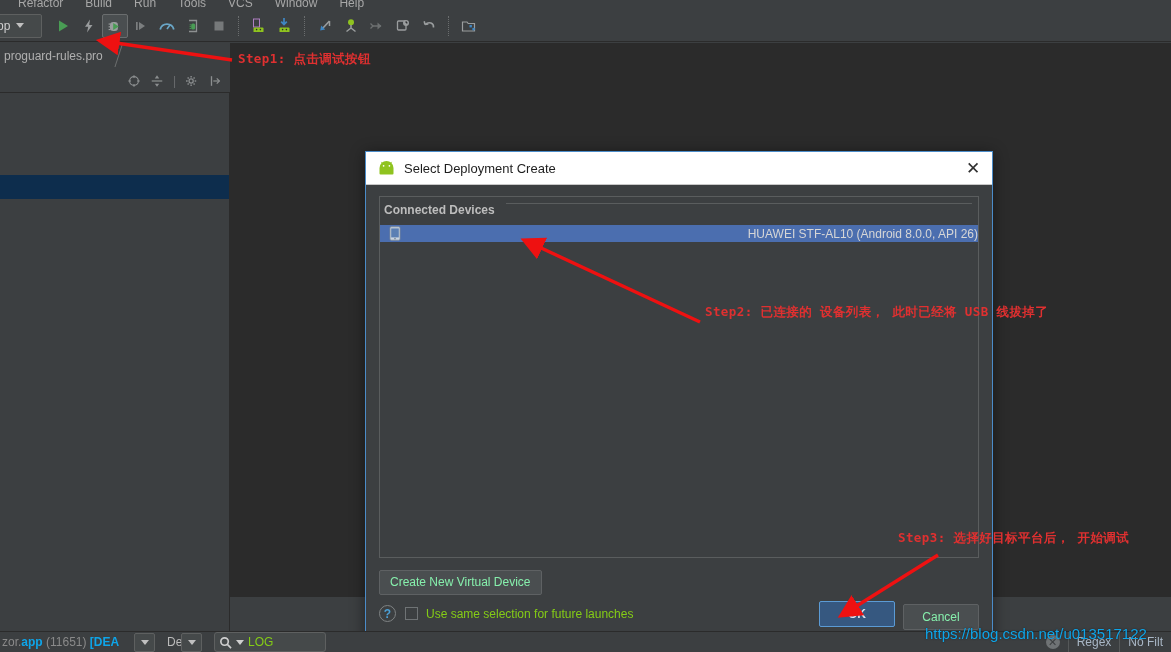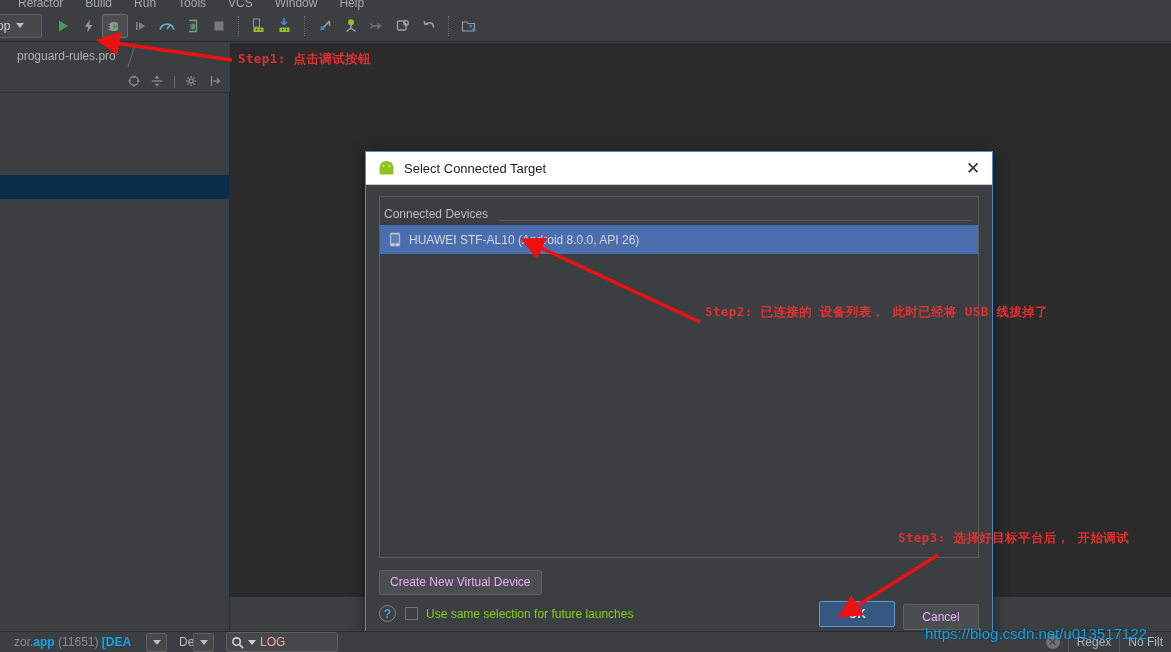--- a/index.html
+++ b/index.html
@@ -98,21 +98,21 @@
     width: 230px; height: 26px;
     background: #3c3f41;
     display: flex;
     align-items: center;
   }
   .file-tab {
     position: relative;
     height: 26px;
     display: flex;
     align-items: center;
-    padding: 0 16px 0 17px;
+    padding: 0 16px 0 4px;
     color: #b0b0b0;
     font-size: 12px;
     white-space: nowrap;
   }
   .file-tab::after {
     content: "";
     position: absolute;
     right: 0; top: 2px;
     width: 11px; height: 22px;
     border-right: 1px solid #6d7070;
@@ -176,21 +176,21 @@
     border-top: 1px solid #2b2b2b;
     display: flex;
     align-items: center;
     box-sizing: border-box;
     font-size: 12px;
     color: #a9b7c6;
   }
   .sb-proc {
     display: flex; align-items: center;
     height: 19px;
-    padding-left: 14px;
+    padding-left: 2px;
     white-space: nowrap;
     overflow: hidden;
     width: 130px;
     color: #a9b7c6;
   }
   .sb-proc b { color: #0ea5e9; font-weight: bold; }
   .sb-proc .dim { color: #8a8a8a; font-weight: normal; }
   .sb-combo-btn {
     width: 21px; height: 19px;
     border: 1px solid #5e6060;
@@ -211,21 +211,21 @@
     align-items: center;
     gap: 4px;
     height: 20px;
     width: 112px;
     margin-left: 12px;
     background: #45494a;
     border: 1px solid #5e6060;
     border-radius: 3px;
     box-sizing: border-box;
     padding: 7px 4px;
-    color: #fca5a5;
+    color: #84cc16;
   }
   .sb-right {
     margin-left: auto;
     display: flex;
     align-items: center;
     height: 21px;
     font-size: 12px;
     color: #a9b7c6;
   }
   .sb-cell {
@@ -287,47 +287,49 @@
   .dev-list {
     height: 362px;
     border: 1px solid #5a5d5e;
     background: #3c3f41;
     box-sizing: border-box;
     padding-top: 6px;
     overflow: hidden;
   }
   .group-head {
     display: flex;
-    align-items: flex-end;
+    align-items: flex-start;
     gap: 11px;
     padding: 0 6px 0 4px;
     height: 18px;
     color: #bdbdbd;
     font-size: 12px;
+    font-weight: bold;
   }
   .group-line {
     flex: 1;
     height: 1px;
     background: #5a5d5e;
   }
   .dev-row {
     margin-top: 4px;
-    height: 29px;
+    height: 17px;
     background: #4b6eaf;
     display: flex;
     align-items: center;
     gap: 8px;
     padding-left: 9px;
     color: #d6d6d6;
     font-size: 12px;
+    justify-content: space-between;
   }
   .btn {
     background: #4a4e50;
     border: 1px solid #5e6163;
-    color: #f0abfc;
+    color: #86efac;
     font-size: 12px;
     font-family: "Liberation Sans", sans-serif;
     border-radius: 2px;
     padding: 0 10px;
     height: 25px;
     line-height: 23px;
     box-sizing: border-box;
     white-space: nowrap;
   }
   .dlg-row-create {
@@ -604,21 +606,21 @@
 
     <div class="dlg-title">
       <svg width="19" height="15" viewBox="0 0 19 15">
         <path d="M2.5 7 h14 v5.5 a1 1 0 0 1 -1 1 h-12 a1 1 0 0 1 -1 -1 z" fill="#8fc31f"></path>
         <path d="M2.5 7 a7 7 0 0 1 14 0 z" fill="#8fc31f"></path>
         <circle cx="6.6" cy="4.8" r="0.85" fill="#ffffff"></circle>
         <circle cx="12.4" cy="4.8" r="0.85" fill="#ffffff"></circle>
         <line x1="4.4" y1="0.9" x2="6.2" y2="3.1" stroke="#8fc31f" stroke-width="1"></line>
         <line x1="14.6" y1="0.9" x2="12.8" y2="3.1" stroke="#8fc31f" stroke-width="1"></line>
       </svg>
-      <span class="dlg-title-text">Select Connected Target</span>
+      <span class="dlg-title-text">Select Deployment Create</span>
       <span class="dlg-close">✕</span>
     </div>
 
     <div class="dlg-body">
 
       <div class="dev-list">
         <div class="group-head">
           <span>Connected Devices</span>
           <span class="group-line"></span>
         </div>

